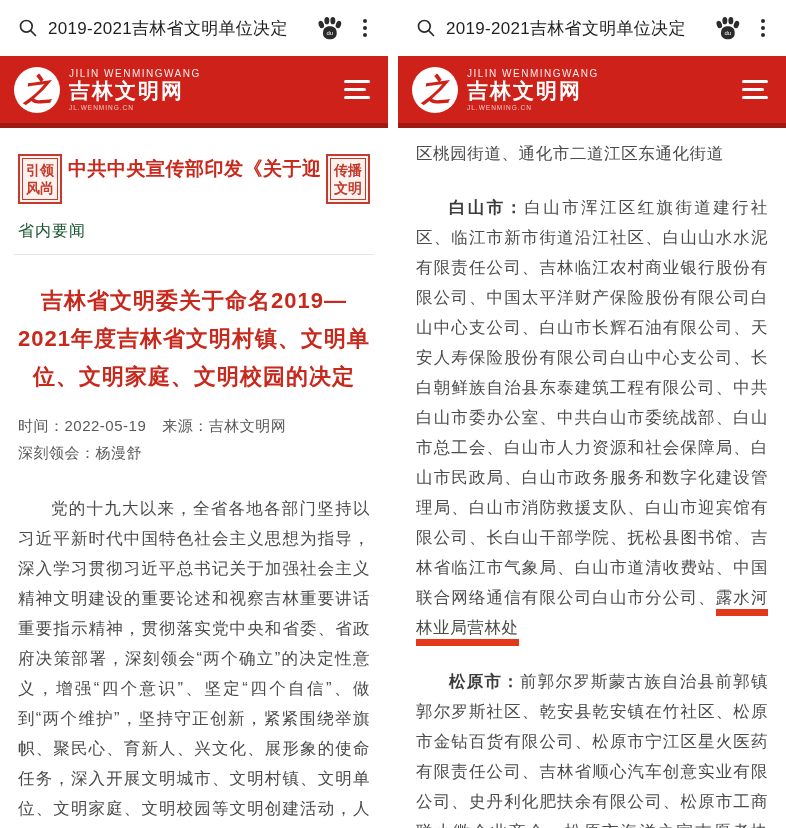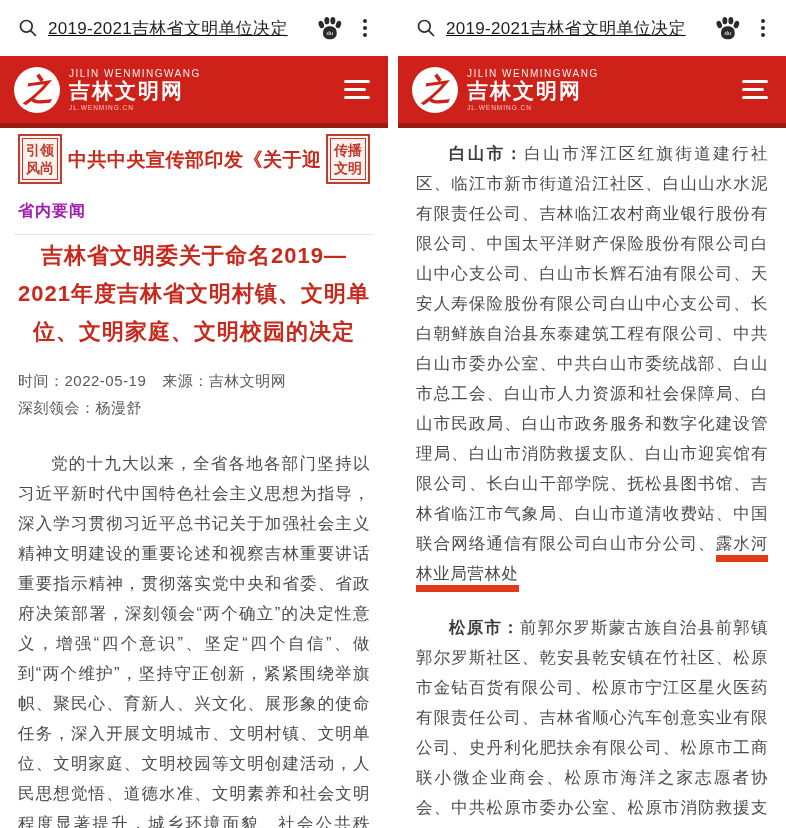--- a/index.html
+++ b/index.html
@@ -2,50 +2,50 @@
 <html><head>
 <meta charset="utf-8">
 <style>
   * { margin:0; padding:0; box-sizing:border-box; }
   html,body { background:#f3f3f3; }
   body { font-family:"Liberation Sans","DejaVu Sans",sans-serif; }
   .page { width:786px; height:828px; background:#fff; display:flex; gap:10px; overflow:hidden; margin:0 auto; }
   .panel { width:388px; height:828px; background:#fff; overflow:hidden; flex:0 0 auto; }
 
   
-  .searchbar { height:56px; display:flex; align-items:center; padding:0 16px 0 18px; background:#fff;text-decoration:underline; }
+  .searchbar { height:56px; display:flex; align-items:center; padding:0 16px 0 18px; background:#fff; }
   .mag { width:20px; height:20px; flex:0 0 auto; }
   .query { font-size:17px; color:#1f1f1f; margin-left:10px; flex:1 1 auto; white-space:nowrap; overflow:hidden; letter-spacing:0.3px; }
   .paw { width:26px; height:24px; flex:0 0 auto; margin-right:16px; }
   .kebab { width:14px; height:22px; display:flex; flex-direction:column; justify-content:space-between; align-items:center; padding:2px 0; flex:0 0 auto; }
   .kebab i { width:4px; height:4px; border-radius:50%; background:#2b2b2b; }
 
   
   .sitebar { height:72px; background:#ce211a; border-bottom:5px solid #9e1911; display:flex; align-items:center; padding:0 18px 0 14px; }
   .logo-circle { width:46px; height:46px; background:#fff; border-radius:50%; display:flex; align-items:center; justify-content:center; flex:0 0 auto; }
   .logo-glyph { font-family:"DejaVu Serif","Liberation Serif",serif; font-style:italic; font-weight:bold; color:#ce211a; font-size:30px; line-height:1; transform:rotate(-8deg); }
   .sitetext { margin-left:9px; color:#fff; flex:1 1 auto; }
   .site-en { font-size:10px; letter-spacing:1.5px; opacity:.92; }
   .site-cn { font-size:21px; font-weight:bold; letter-spacing:2px; line-height:1.15; }
   .site-sub { font-size:6.5px; letter-spacing:1px; opacity:.75; }
   .burger { width:26px; display:flex; flex-direction:column; gap:5px; flex:0 0 auto; }
   .burger i { display:block; height:3px; background:#fff; border-radius:2px; }
   .burger i:nth-child(2){ width:22px; }
 
   
   .content { padding:0 18px; }
-  .topstory { display:flex; align-items:center; margin-top:6px; }
+  .topstory { display:flex; align-items:flex-start; margin-top:26px; }
   .stamp { border:2px solid #c23b2e; padding:2px; background:#fdf2ee; flex:0 0 auto; }
   .stamp-in { border:1px solid #c23b2e; padding:2px 3px; color:#c23b2e; font-weight:bold; font-size:14px; line-height:1.3; text-align:center; font-family:"DejaVu Serif","Liberation Serif",serif; }
   .ts-mid { flex:1 1 auto; padding:0 6px; min-width:0; }
   .headline { color:#c8291d; font-weight:bold; font-size:19px; white-space:nowrap; overflow:hidden; letter-spacing:0.5px; margin-top:2px; }
   .morelink { color:#c8291d; font-size:15px; text-align:center; margin-top:9px; letter-spacing:1px; }
-  .section-label { color:#a21caf; font-size:16px; margin-top:17px; letter-spacing:1px;font-weight:bold; }
+  .section-label { color:#14532d; font-size:16px; margin-top:17px; letter-spacing:1px; }
   .divider { height:1px; background:#e6e6e6; margin:12px -4px 0 -4px; }
-  .art-title { color:#c8291d; font-weight:bold; font-size:22px; line-height:38px; text-align:center; letter-spacing:1px; margin-top:2px; }
+  .art-title { color:#c8291d; font-weight:bold; font-size:22px; line-height:38px; text-align:center; letter-spacing:1px; margin-top:27px; }
   .meta { color:#58595b; font-size:15px; margin-top:16px; line-height:27px; letter-spacing:0.5px; }
   .meta .gap { display:inline-block; width:16px; }
   .bodytext { color:#4b4b4b; font-size:16.5px; line-height:30px; text-align:justify; letter-spacing:0.6px; margin-top:27px; }
   .bodytext p { text-indent:2em; }
 
   
   .rcontent { padding:10px 18px 0 18px; color:#4b4b4b; font-size:16.5px; line-height:30px; text-align:justify; letter-spacing:0.6px; }
   .rcontent p { margin-bottom:24px; }
   .rcontent p.indent { text-indent:2em; }
   .city { font-weight:bold; color:#3c3c3c; }
@@ -167,20 +167,21 @@
       </span>
       <span class="burger">
           <i></i>
           <i></i>
           <i></i>
         </span>
     </header>
 
     <div class="rcontent">
 
+      <p>区桃园街道、通化市二道江区东通化街道</p>
 
       <p class="indent"><span class="city">白山市：</span><span>白山市浑江区红旗街道建行社区、临江市新市街道沿江社区、白山山水水泥有限责任公司、吉林临江农村商业银行股份有限公司、中国太平洋财产保险股份有限公司白山中心支公司、白山市长辉石油有限公司、天安人寿保险股份有限公司白山中心支公司、长白朝鲜族自治县东泰建筑工程有限公司、中共白山市委办公室、中共白山市委统战部、白山市总工会、白山市人力资源和社会保障局、白山市民政局、白山市政务服务和数字化建设管理局、白山市消防救援支队、白山市迎宾馆有限公司、长白山干部学院、抚松县图书馆、吉林省临江市气象局、白山市道清收费站、中国联合网络通信有限公司白山市分公司、</span><span class="hl">露水河林业局营林处</span></p>
 
       <p class="indent"><span class="city">松原市：</span><span>前郭尔罗斯蒙古族自治县前郭镇郭尔罗斯社区、乾安县乾安镇在竹社区、松原市金钻百货有限公司、松原市宁江区星火医药有限责任公司、吉林省顺心汽车创意实业有限公司、史丹利化肥扶余有限公司、松原市工商联小微企业商会、松原市海洋之家志愿者协会、中共松原市委办公室、松原市消防救援支队、松原海关、华能松原热电有</span></p>
 
     </div>
   </section>
 
 </div>
 

